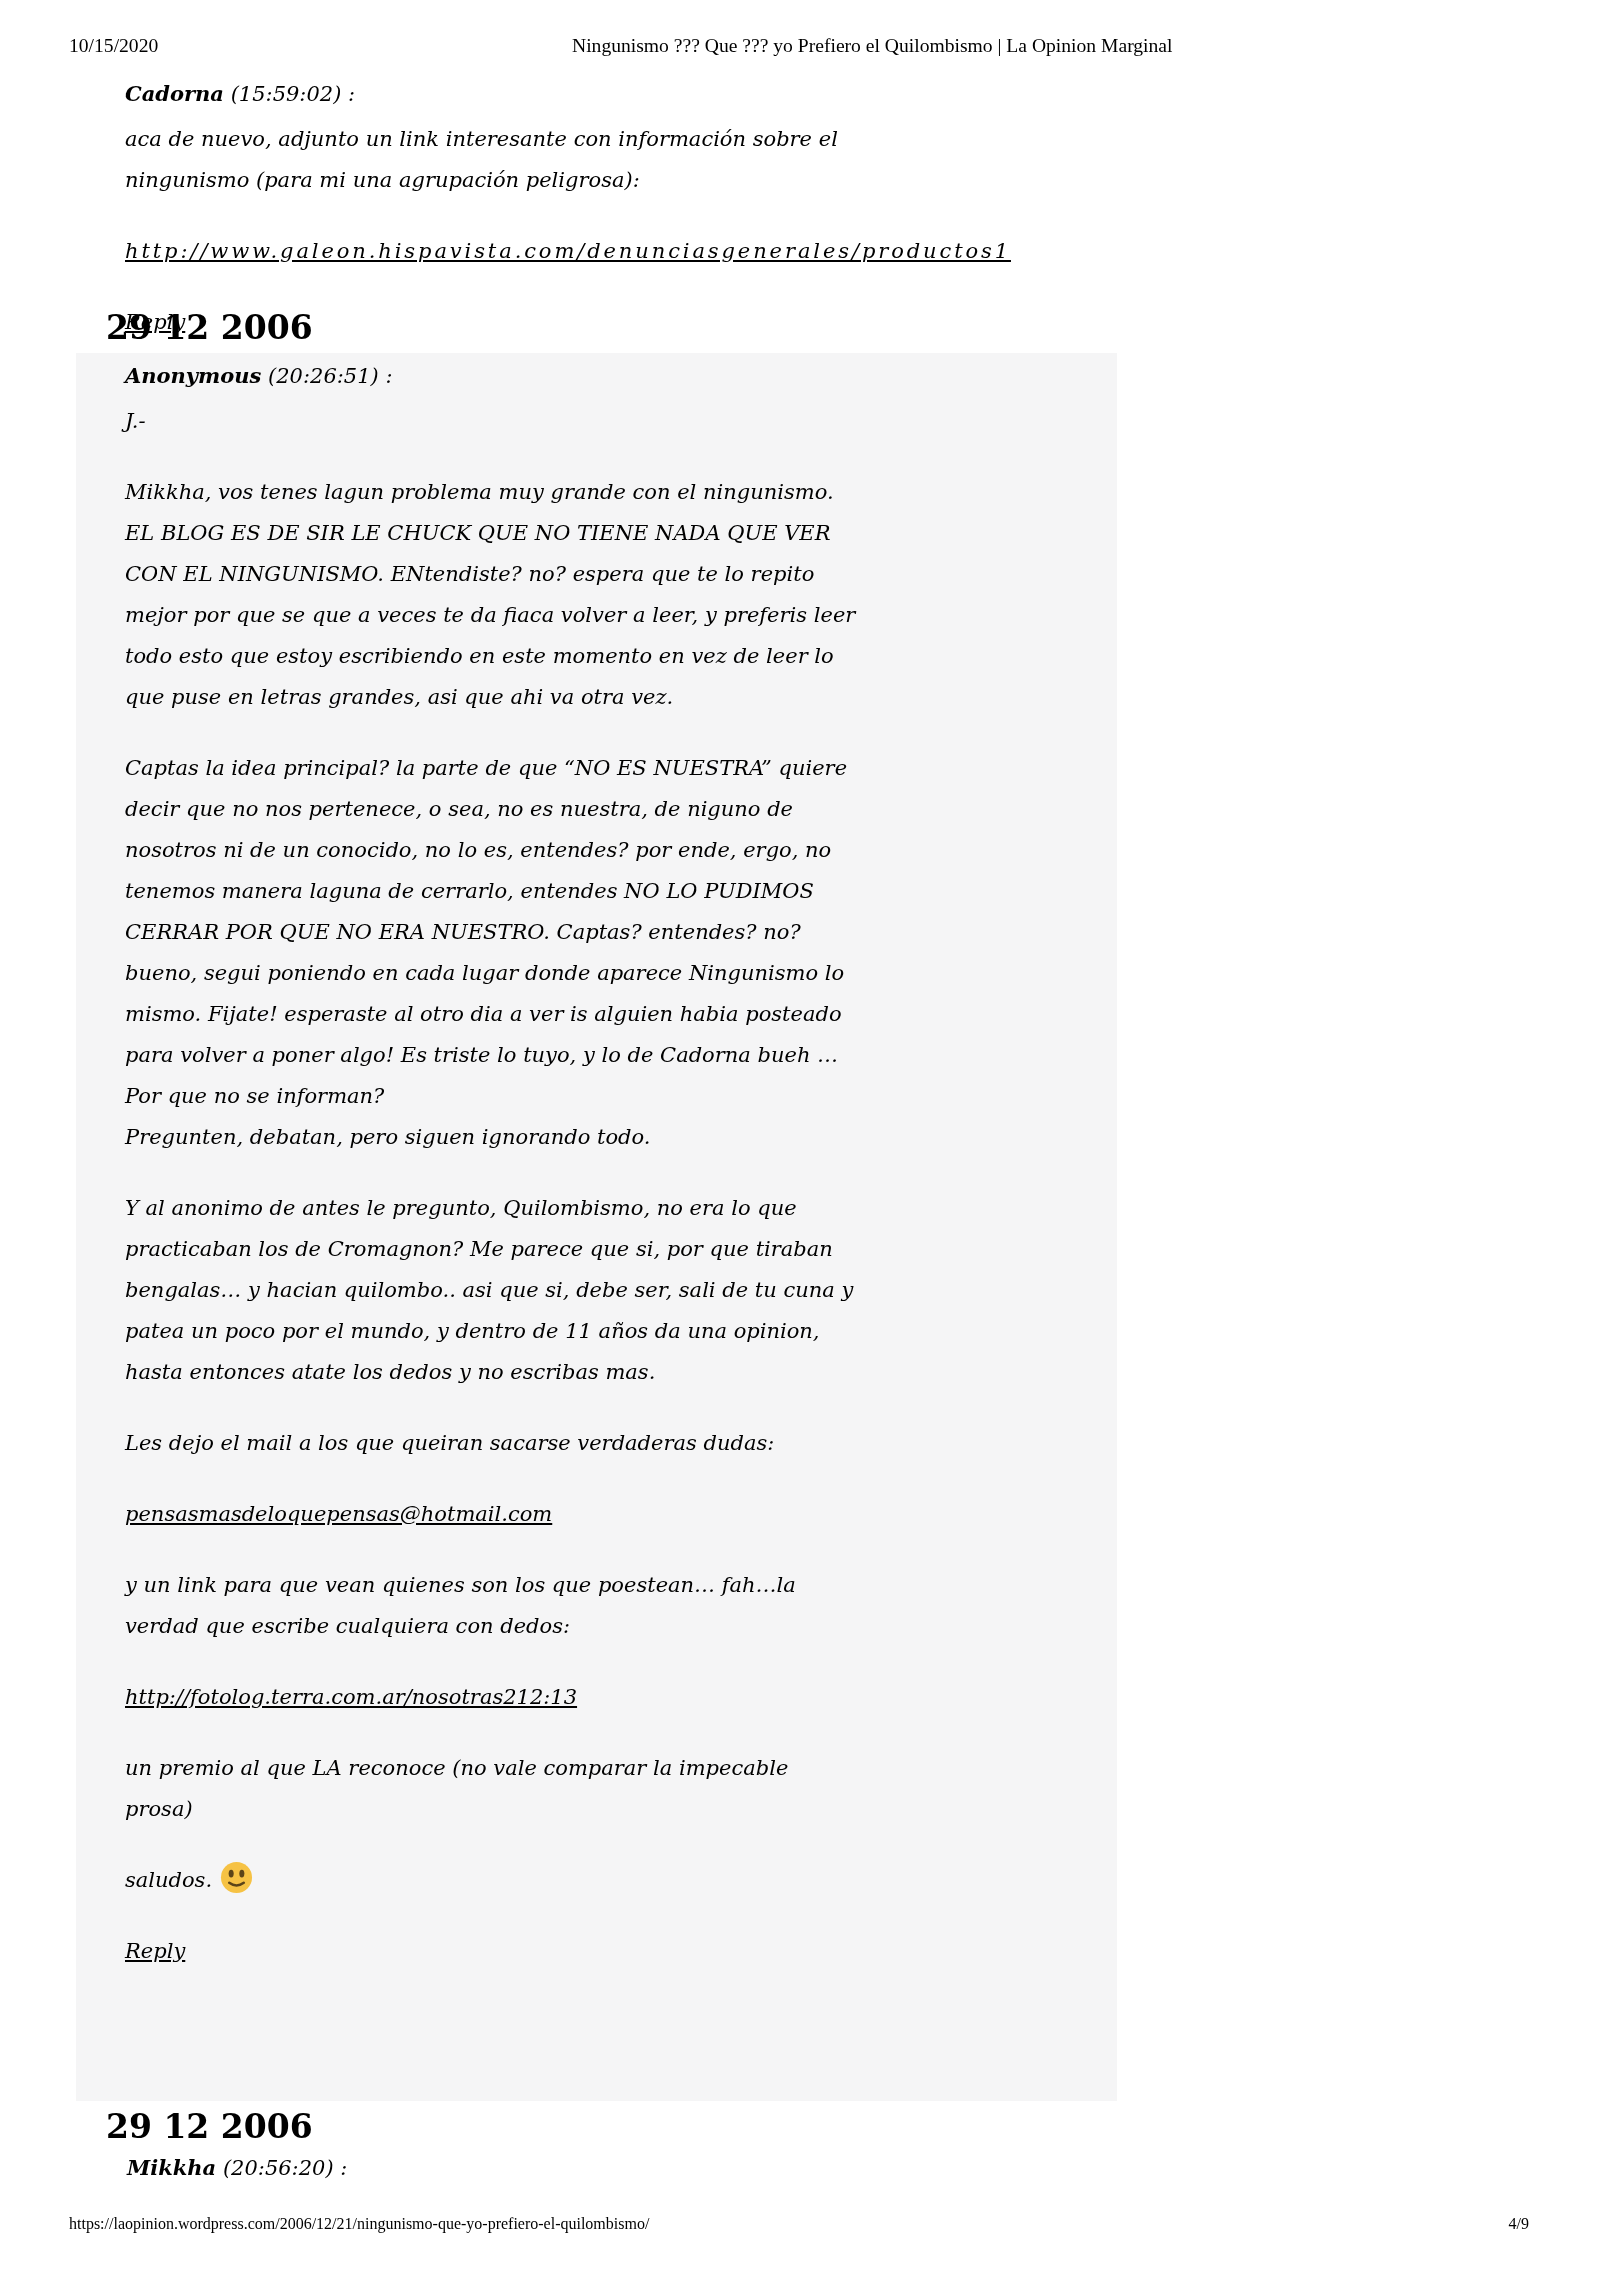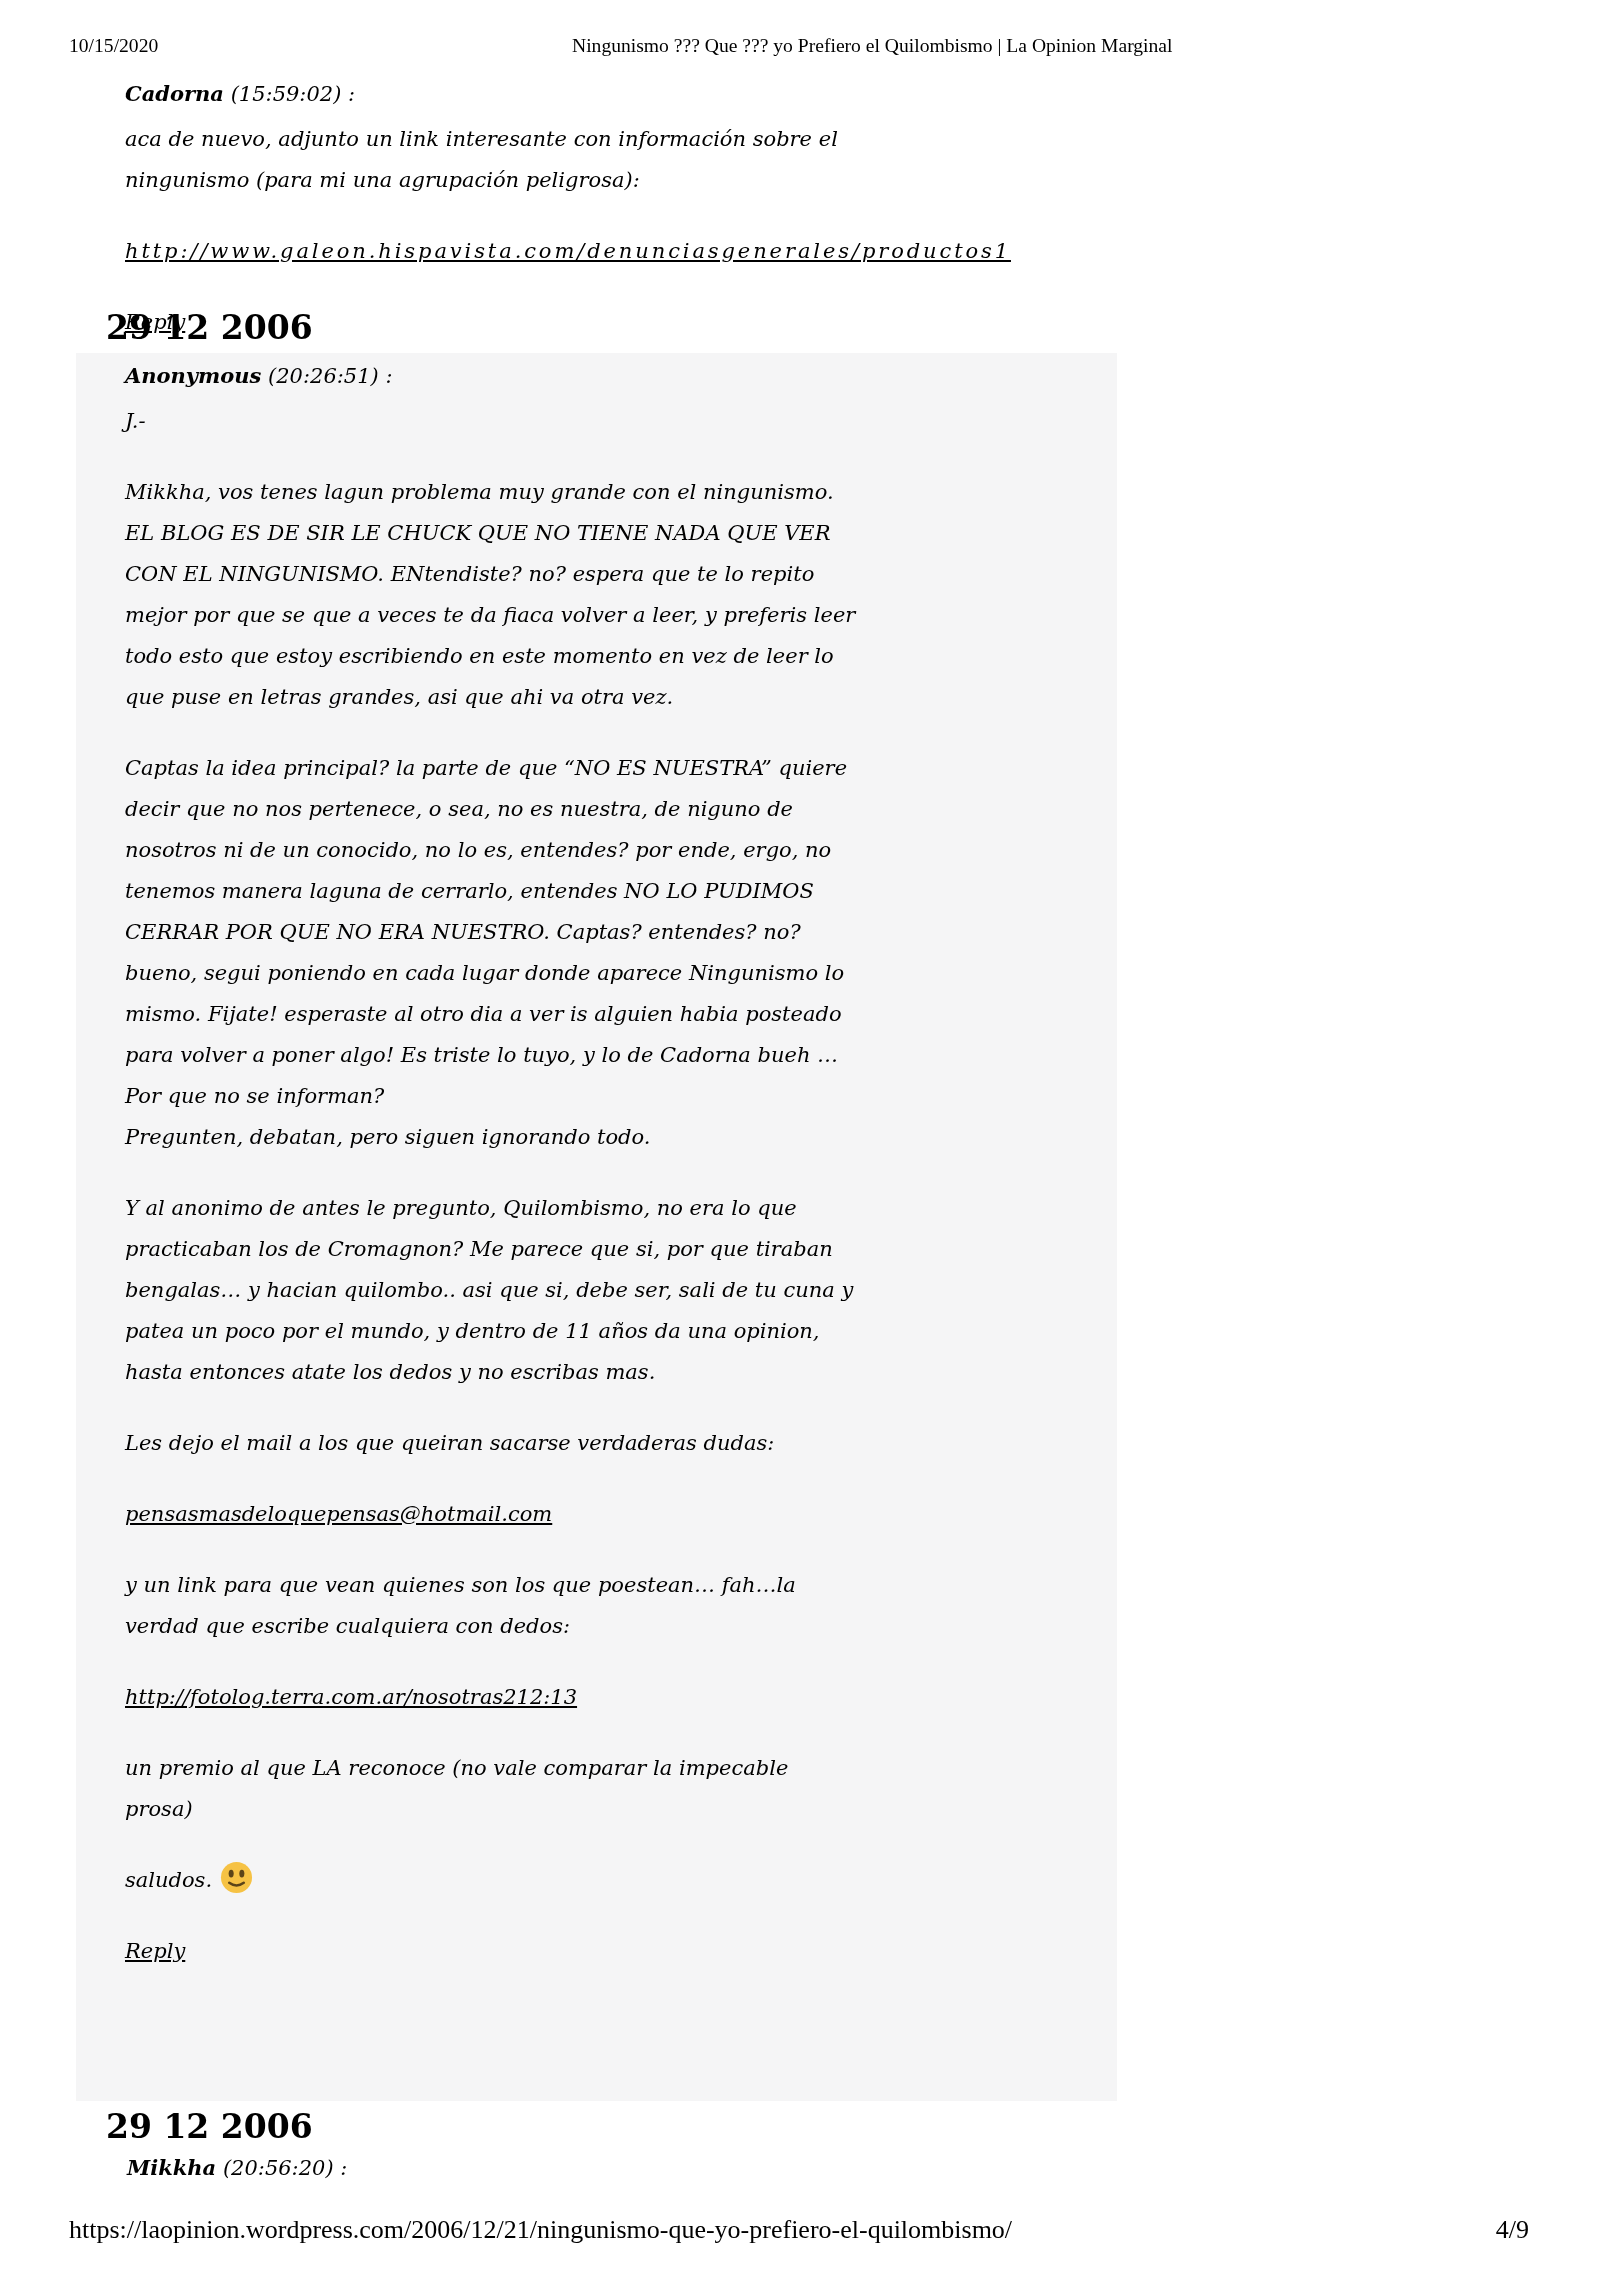--- a/index.html
+++ b/index.html
@@ -6,21 +6,21 @@
   .page{
     position:relative;width:1582px;height:2289px;background:#ffffff;
     font-family:"DejaVu Serif", serif;color:#000;overflow:hidden;
   }
   
   .print-header{position:absolute;top:35px;left:69px;right:53px;height:29px;
     font-family:"Liberation Serif", serif;font-size:19.6px;}
   .hdr-date{position:absolute;left:0;top:0;}
   .hdr-title{position:absolute;left:503px;top:0;white-space:nowrap;}
   .print-footer{position:absolute;top:2215px;left:69px;right:53px;
-    font-family:"Liberation Serif", serif;font-size:26px;
+    font-family:"Liberation Serif", serif;font-size:16px;
     display:flex;justify-content:space-between;}
   
   .comment p{margin:0 0 30px 0;font-size:21px;line-height:41px;white-space:pre-line;font-style:italic;}
   .c-head{font-size:28px;margin:0 0 3.9px 0 !important;}
   .c-head .author{font-weight:bold;}
   .comment p:last-child{margin-bottom:0;}
   .comment-a{position:absolute;left:125px;top:73px;width:990px;}
   .comment-b{
     position:absolute;left:76px;top:353px;width:1041px;height:1748px;
     background:#f5f5f6;padding:2px 0 0 49px;box-sizing:border-box;overflow:hidden;

